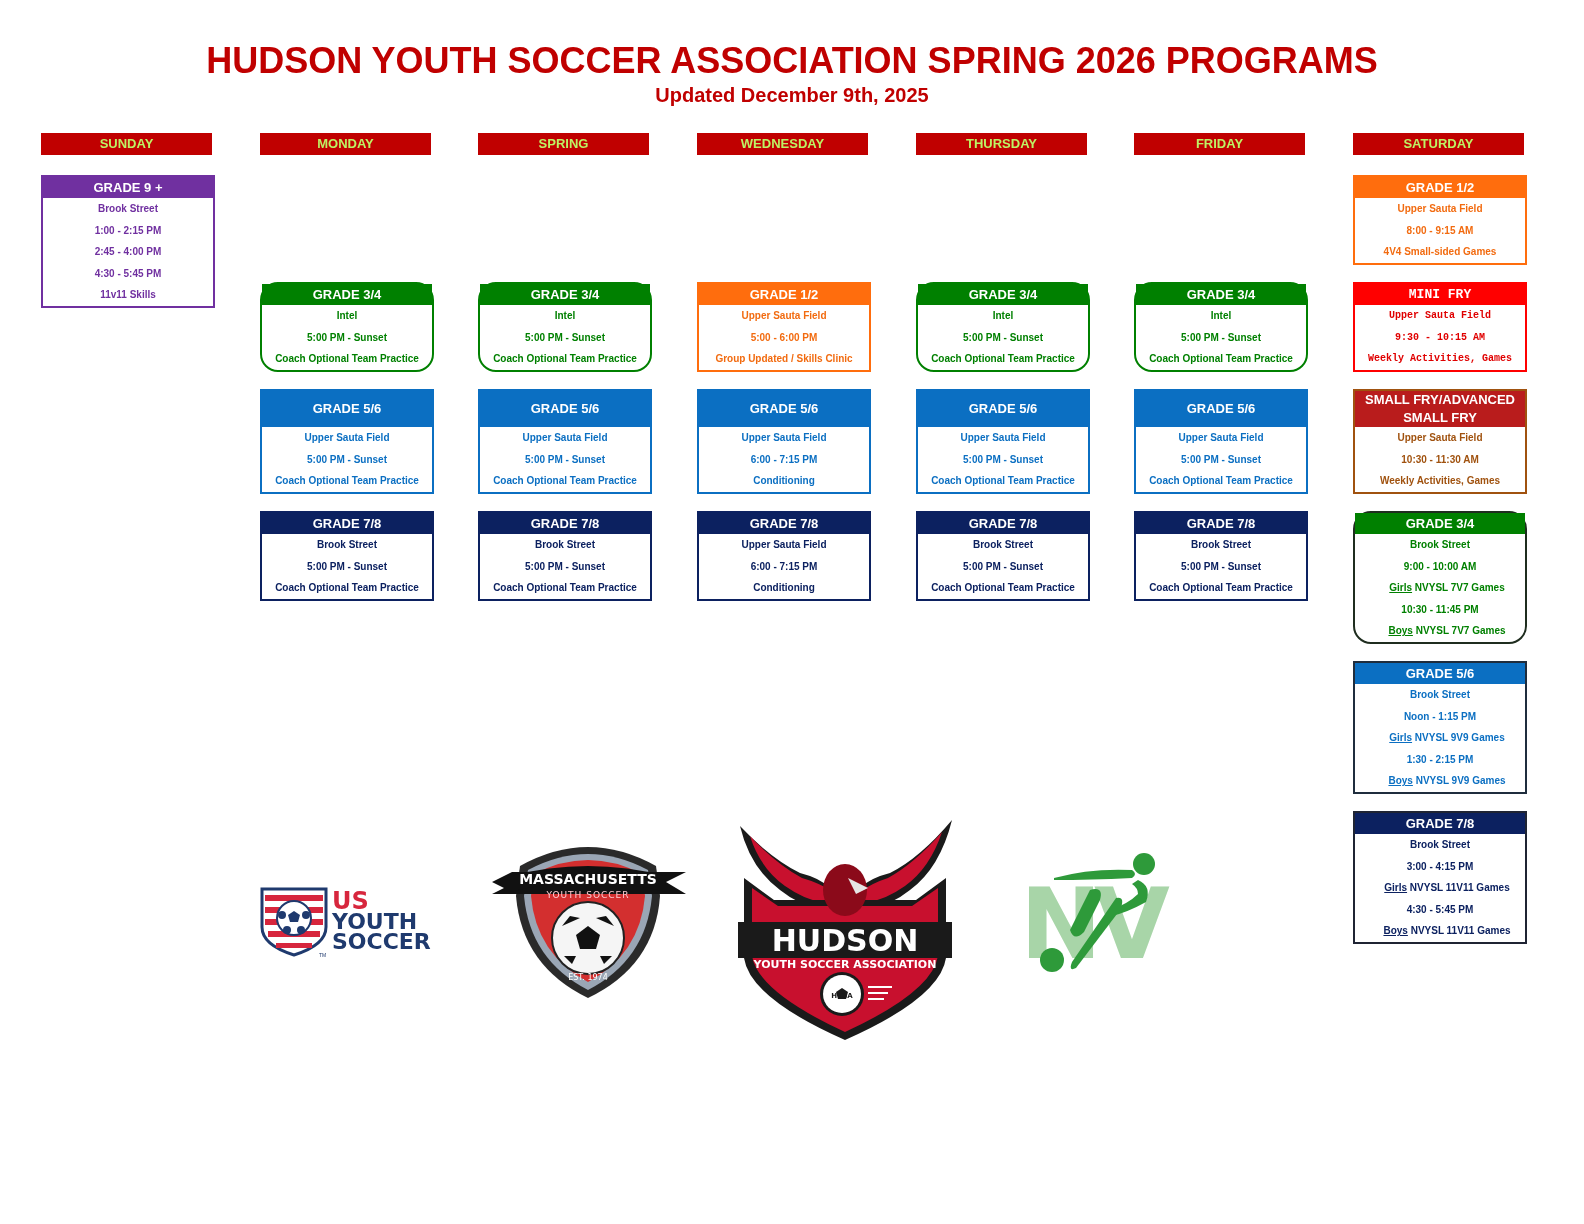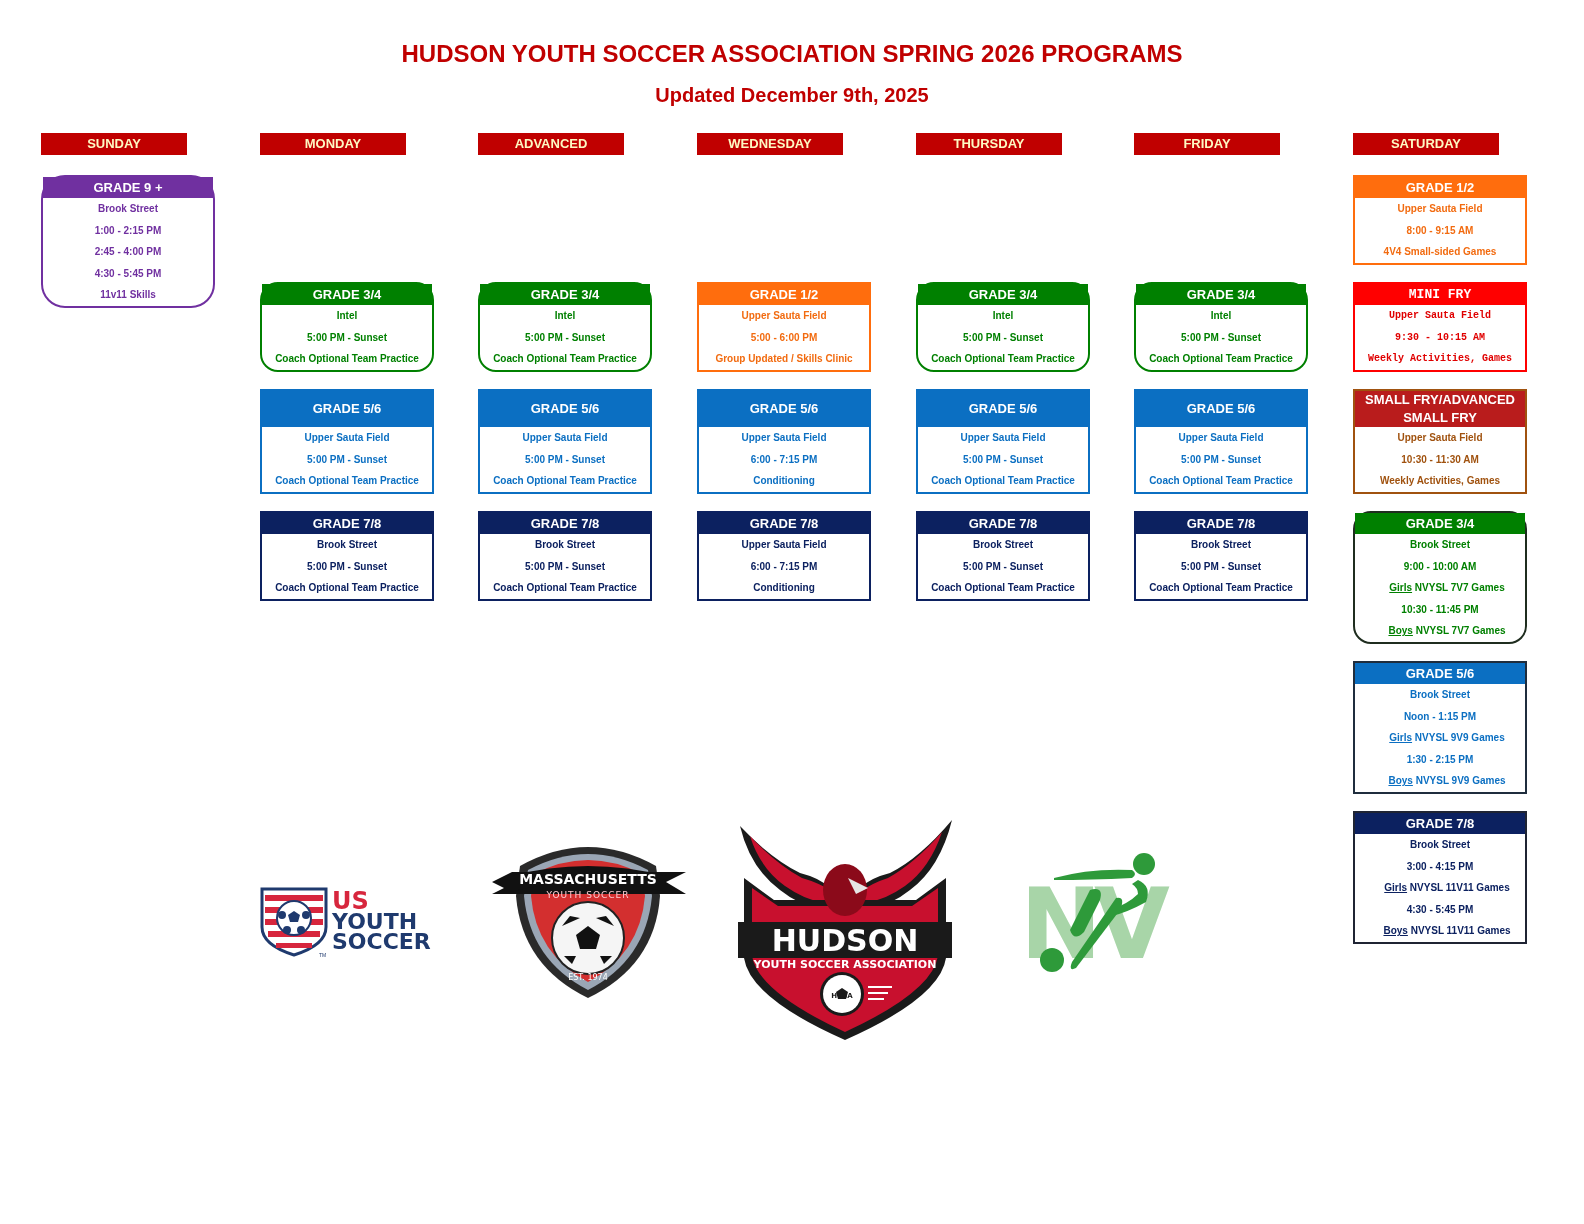--- a/index.html
+++ b/index.html
@@ -1,49 +1,49 @@
 <!DOCTYPE html>
 <html><head>
   <meta charset="utf-8">
   <style>
     html, body { margin: 0; padding: 0; background: #ffffff; }
     body { width: 1584px; height: 1224px; position: relative; overflow: hidden;
            font-family: "Liberation Sans", "DejaVu Sans", sans-serif; }
     .title { position: absolute; left: 0; width: 1584px; top: 40px; text-align: center;
-             color: #c00000; font-weight: bold; font-size: 24px; letter-spacing: 0px; }
+             color: #c00000; font-weight: bold; font-size: 36px; letter-spacing: 0px; }
     .subtitle { position: absolute; left: 0; width: 1584px; top: 84px; text-align: center;
                 color: #c00000; font-weight: bold; font-size: 20px; }
-    .day-header { position: absolute; top: 133px; width: 146px; height: 22px; background: #c00000;
-                  color: #fef9c3; font-weight: bold; font-size: 13px; text-align: center; line-height: 22px; }
+    .day-header { position: absolute; top: 133px; width: 171px; height: 22px; background: #c00000;
+                  color: #bef264; font-weight: bold; font-size: 13px; text-align: center; line-height: 22px; }
     .card { position: absolute; width: 174px; box-sizing: border-box; border: 2px solid; background: #fff; }
     .card-head { color: #fff; font-weight: bold; font-size: 13px; text-align: center;
                  height: 21px; line-height: 21px; }
     .card-head.tall { height: 36px; line-height: 36px; }
     .card-head.two { height: 36px; line-height: 18px; padding-top: 0px; }
     .card-body { text-align: center; font-weight: bold; font-size: 10px; }
     .card-body .row { height: 21.5px; line-height: 21.5px; white-space: nowrap; }
     .card-body .row u { text-decoration: underline; margin-left: 14px; }
     .logos { position: absolute; }
-    .c-purple { border-color: #7030a0; border-radius: 24px; } .c-purple .card-head { background: #7030a0; } .c-purple .card-body { color: #7030a0; }
+    .c-purple { border-color: #7030a0; } .c-purple .card-head { background: #7030a0; } .c-purple .card-body { color: #7030a0; }
     .c-green { border-color: #008000; border-radius: 18px; } .c-green .card-head { background: #008000; } .c-green .card-body { color: #008000; }
     .c-orange { border-color: #ff6d0d; } .c-orange .card-head { background: #ff6d0d; } .c-orange .card-body { color: #f26b10; }
     .c-blue { border-color: #0b6fc2; } .c-blue .card-head { background: #0b6fc2; } .c-blue .card-body { color: #0b6fc2; }
     .c-navy { border-color: #0c2160; } .c-navy .card-head { background: #0c2160; } .c-navy .card-body { color: #0c2160; }
     .c-red { border-color: #ff0000; } .c-red .card-head { background: #ff0000; } .c-red .card-body { color: #e00000; }
     .c-brown { border-color: #a0520f; } .c-brown .card-head { background: #b91c1c; } .c-brown .card-body { color: #a0520f; }
   </style>
 </head>
 <body>
 
 <div class="title">HUDSON YOUTH SOCCER ASSOCIATION SPRING 2026 PROGRAMS</div>
 <div class="subtitle">Updated December 9th, 2025</div>
 
 <div class="day-header" style="left:41px">SUNDAY</div>
 <div class="day-header" style="left:260px">MONDAY</div>
-<div class="day-header" style="left:478px">ADVANCED</div>
+<div class="day-header" style="left:478px">SPRING</div>
 <div class="day-header" style="left:697px">WEDNESDAY</div>
 <div class="day-header" style="left:916px">THURSDAY</div>
 <div class="day-header" style="left:1134px">FRIDAY</div>
 <div class="day-header" style="left:1353px">SATURDAY</div>
 
 <div class="card c-purple" style="left:41px; top:175px;">
   <div class="card-head">GRADE 9 +</div>
   <div class="card-body">
     <div class="row">Brook Street</div>
     <div class="row">1:00 - 2:15 PM</div>

